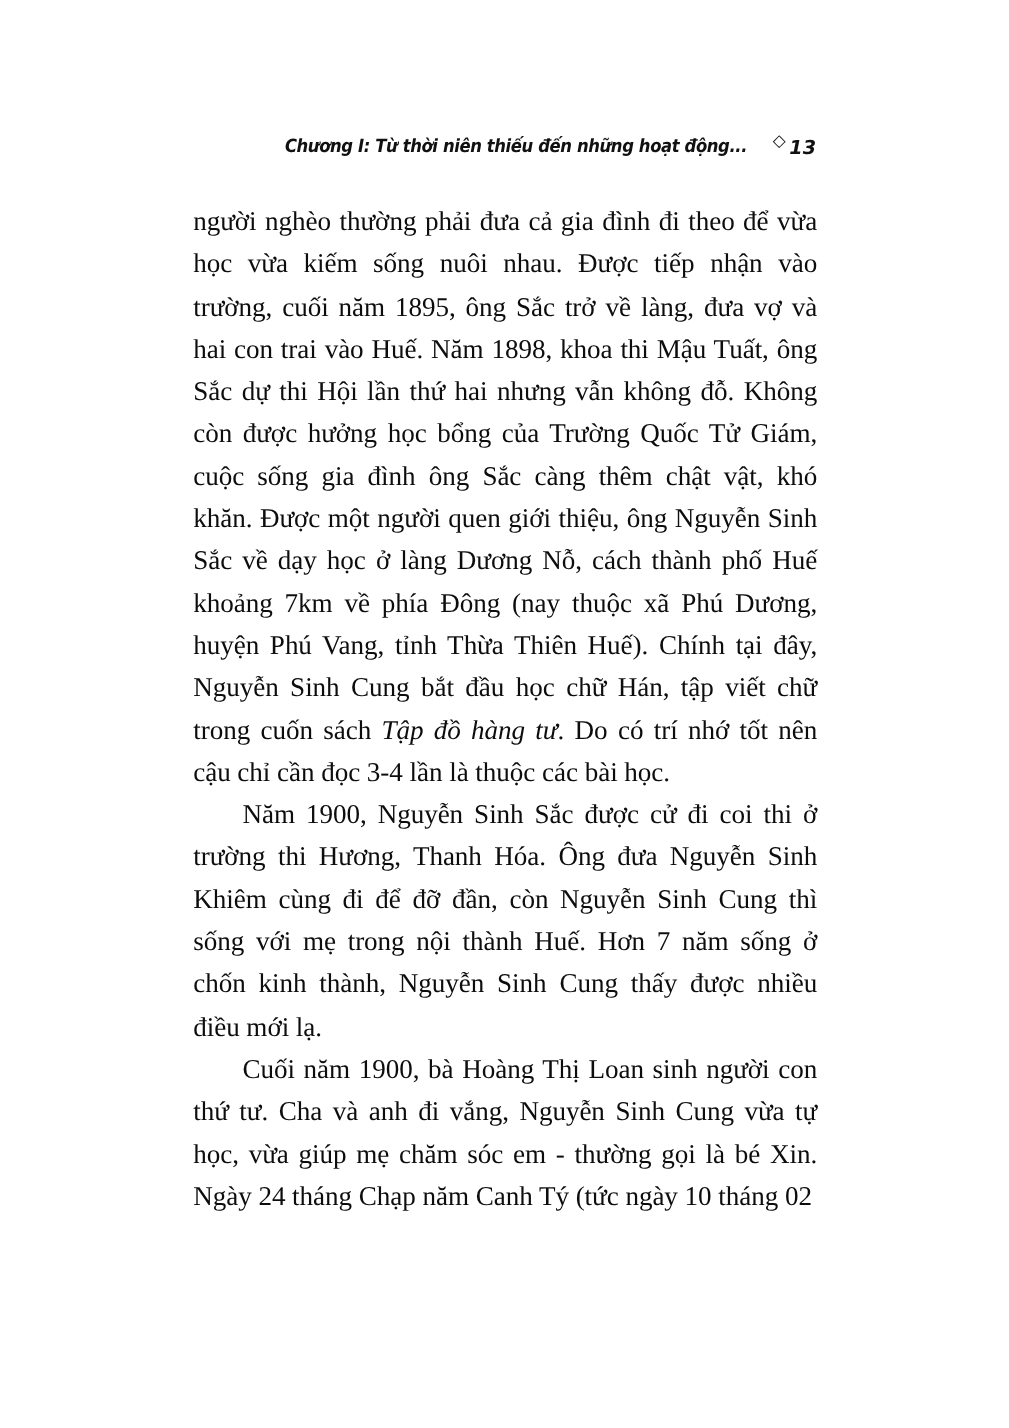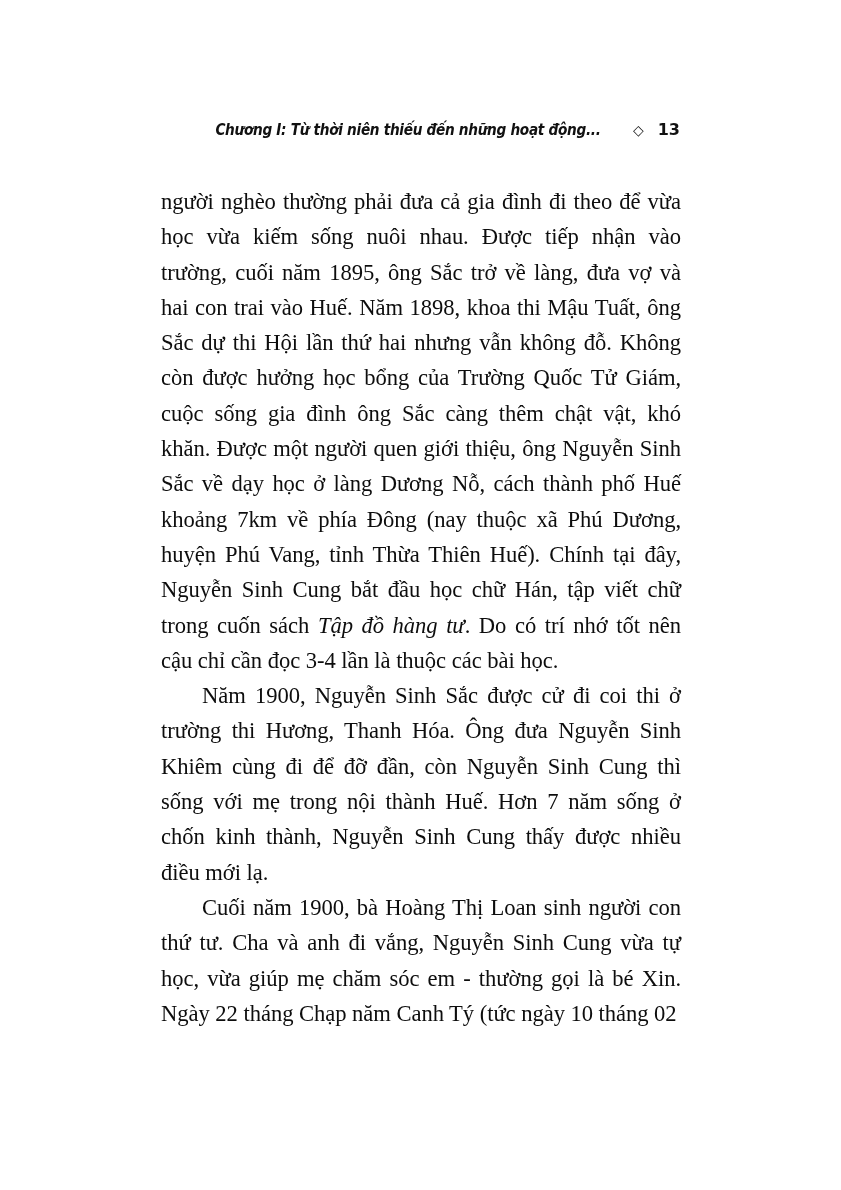--- a/index.html
+++ b/index.html
@@ -21,23 +21,23 @@
   }
 
   
   .running-head {
     position: absolute;
     left: 161px;
     top: 113px;
     width: 519px;
     height: 26px;
     display: flex;
-    align-items: flex-end;
+    align-items: flex-start;
     justify-content: flex-end;
-    gap: 11px;
+    gap: 0;
     white-space: nowrap;
   }
   .running-head-title {
     font-family: "DejaVu Sans", "Liberation Sans", sans-serif;
     font-style: italic;
     font-weight: bold;
     font-size: 15.2px;
     letter-spacing: -0.35px;
     color: #111111;
     transform: scaleX(0.9);
@@ -45,32 +45,32 @@
   }
   .running-head-ornament {
     font-size: 14px;
     line-height: 1;
     color: #111111;
     position: relative;
     top: -1px;
   }
   .running-head-folio {
     font-family: "DejaVu Sans", "Liberation Sans", sans-serif;
+    font-style: italic;
     font-weight: bold;
     font-size: 16px;
     color: #111111;
     padding-left: 3px;
-    margin-top: 28px;
   }
 
   
   .text-block {
     position: absolute;
     left: 161px;
-    top: 184px;
+    top: 167px;
     width: 520px;
   }
   .para {
     margin: 0;
     font-size: 22.6px;
     line-height: 35.3px;
     text-align: justify;
     text-justify: inter-word;
     color: #0d0d0d;
     letter-spacing: -0.05px;
@@ -94,17 +94,17 @@
     <span class="running-head-ornament">◇</span>
     <span class="running-head-folio">13</span>
   </div>
 
   <div class="text-block">
 
     <p class="para"><span>người nghèo thường phải đưa cả gia đình đi theo để vừa học vừa kiếm sống nuôi nhau. Được tiếp nhận vào trường, cuối năm 1895, ông Sắc trở về làng, đưa vợ và hai con trai vào Huế. Năm 1898, khoa thi Mậu Tuất, ông Sắc dự thi Hội lần thứ hai nhưng vẫn không đỗ. Không còn được hưởng học bổng của Trường Quốc Tử Giám, cuộc sống gia đình ông Sắc càng thêm chật vật, khó khăn. Được một người quen giới thiệu, ông Nguyễn Sinh Sắc về dạy học ở làng Dương Nỗ, cách thành phố Huế khoảng 7km về phía Đông (nay thuộc xã Phú Dương, huyện Phú Vang, tỉnh Thừa Thiên Huế). Chính tại đây, Nguyễn Sinh Cung bắt đầu học chữ Hán, tập viết chữ trong cuốn sách </span><span class="booktitle">Tập đồ hàng tư</span><span>. Do có trí nhớ tốt nên cậu chỉ cần đọc 3-4 lần là thuộc các bài học.</span></p>
 
     <p class="para indent">Năm 1900, Nguyễn Sinh Sắc được cử đi coi thi ở trường thi Hương, Thanh Hóa. Ông đưa Nguyễn Sinh Khiêm cùng đi để đỡ đần, còn Nguyễn Sinh Cung thì sống với mẹ trong nội thành Huế. Hơn 7 năm sống ở chốn kinh thành, Nguyễn Sinh Cung thấy được nhiều điều mới lạ.</p>
 
-    <p class="para indent">Cuối năm 1900, bà Hoàng Thị Loan sinh người con thứ tư. Cha và anh đi vắng, Nguyễn Sinh Cung vừa tự học, vừa giúp mẹ chăm sóc em - thường gọi là bé Xin. Ngày 22 tháng Chạp năm Canh Tý (tức ngày 10 tháng 02</p>
+    <p class="para indent">Cuối năm 1900, bà Hoàng Thị Loan sinh người con thứ tư. Cha và anh đi vắng, Nguyễn Sinh Cung vừa tự học, vừa giúp mẹ chăm sóc em - thường gọi là bé Xin. Ngày 24 tháng Chạp năm Canh Tý (tức ngày 10 tháng 02</p>
 
   </div>
 
 </div>
 
 </body></html>

